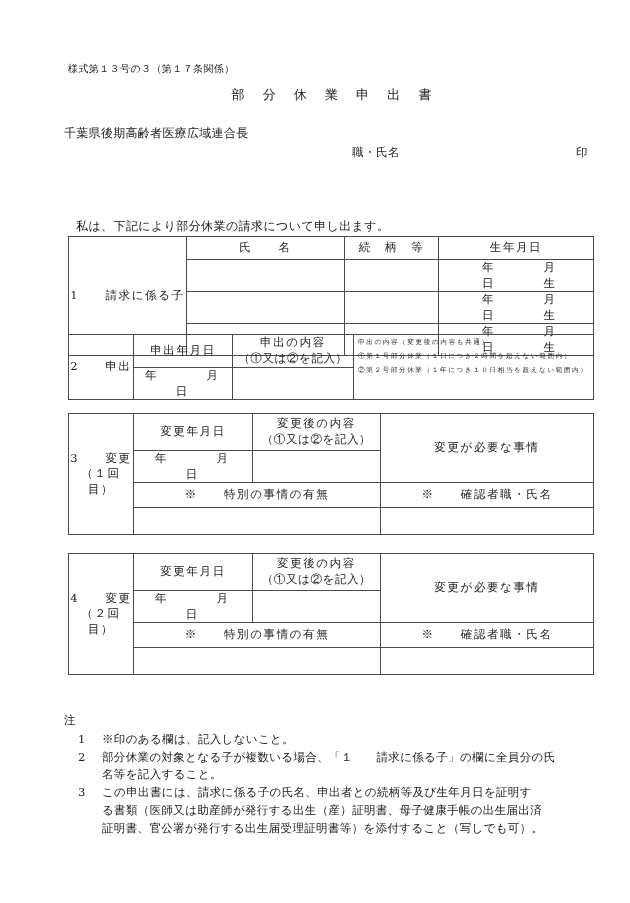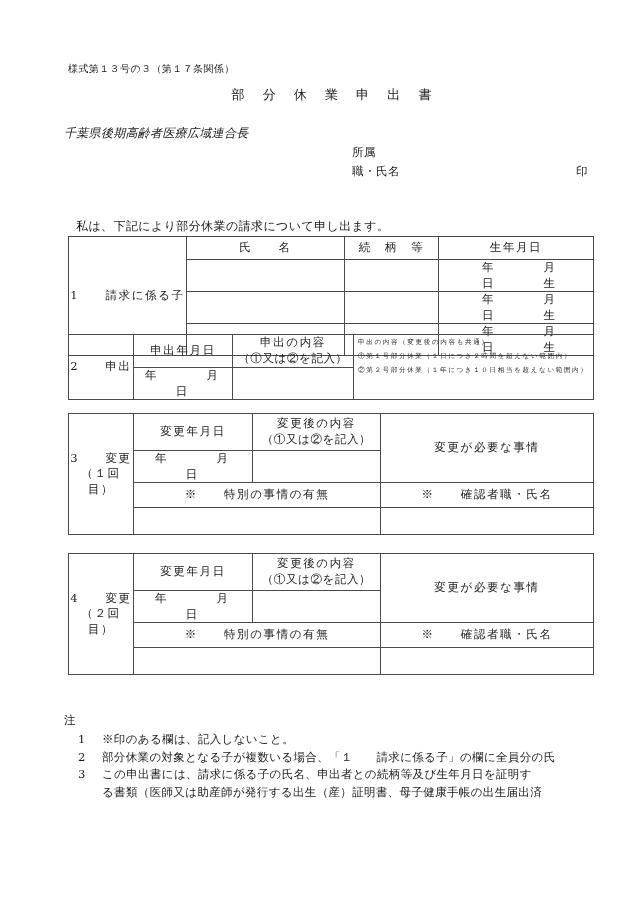--- a/index.html
+++ b/index.html
@@ -44,21 +44,20 @@
     padding-left: 40px;
     white-space: nowrap;
   }
   .addressee {
     position: absolute;
     left: 64px;
     top: 125px;
     font-size: 12px;
     letter-spacing: 0.3px;
     white-space: nowrap;
-    font-style: italic;
   }
 
   .applicant {
     position: absolute;
     left: 352px;
     top: 145px;
     width: 238px;
     font-size: 11.5px;
     letter-spacing: 0.5px;
   }
@@ -176,24 +175,20 @@
 <body>
 
 <div class="page">
 
   <div class="form-no">様式第１３号の３（第１７条関係）</div>
   <div class="doc-title">部 分 休 業 申 出 書</div>
   <div class="addressee">千葉県後期高齢者医療広域連合長</div>
 
   <div class="applicant">
     <div class="arow">
-      <span class="lbl">所属</span>
-      <span class="val"></span>
-    </div>
-    <div class="arow">
       <span class="lbl">職・氏名</span>
       <span class="val">印</span>
     </div>
   </div>
 
   <div class="statement">私は、下記により部分休業の請求について申し出ます。</div>
 
   <table class="frm" id="table1">
     <colgroup>
       <col style="width:118px">
@@ -332,25 +327,27 @@
       <div class="n-num">1</div>
       <div class="n-body">
         <div>※印のある欄は、記入しないこと。</div>
       </div>
     </div>
 
     <div class="n-item">
       <div class="n-num">2</div>
       <div class="n-body">
         <div>部分休業の対象となる子が複数いる場合、「１　　請求に係る子」の欄に全員分の氏</div>
+        <div>名等を記入すること。</div>
       </div>
     </div>
 
     <div class="n-item">
       <div class="n-num">3</div>
       <div class="n-body">
         <div>この申出書には、請求に係る子の氏名、申出者との続柄等及び生年月日を証明す</div>
         <div>る書類（医師又は助産師が発行する出生（産）証明書、母子健康手帳の出生届出済</div>
+        <div>証明書、官公署が発行する出生届受理証明書等）を添付すること（写しでも可）。</div>
       </div>
     </div>
   </div>
 
 </div>
 
 </body></html>

